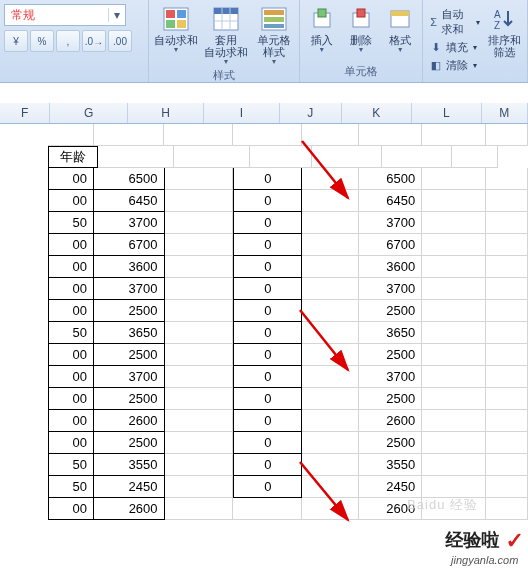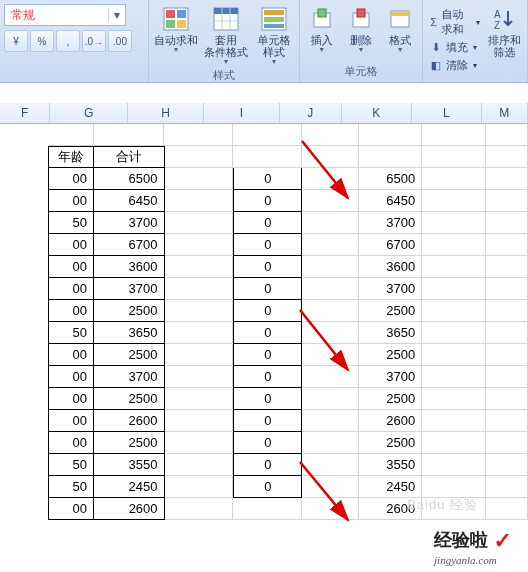--- a/index.html
+++ b/index.html
@@ -158,24 +158,23 @@
     justify-content: center;
   }
   
   .arrow {
     position: absolute;
     pointer-events: none;
   }
   
   .watermark {
     position: absolute;
-    right: 16px;
+    right: 4px;
     bottom: 6px;
-    text-align: left;
-    font-family: Liberation Serif, serif;
+    text-align: center;
   }
   .watermark .brand {
     font-size: 18px;
     font-weight: bold;
     color: #222;
   }
   .watermark .brand .check { color: #d91d1d; font-size: 22px; vertical-align: -2px;}
   .watermark .site {
     font-size: 11px;
     font-style: italic;
@@ -231,21 +230,21 @@
         <div class="big-icon">
           <svg width="26" height="24">
               <rect x="1" y="1" width="24" height="22" fill="#fff" stroke="#7a97c2"></rect>
               <rect x="1" y="1" width="24" height="6" fill="#4f79b8"></rect>
               <line x1="1" y1="14" x2="25" y2="14" stroke="#bcd"></line>
               <line x1="9" y1="1" x2="9" y2="23" stroke="#bcd"></line>
               <line x1="17" y1="1" x2="17" y2="23" stroke="#bcd"></line>
             </svg>
         </div>
         <div class="big-label" style="white-space:pre">套用
-条件格式</div>
+自动求和</div>
         <div class="arrow-down">▾</div>
       </div>
       <div class="big-btn">
         <div class="big-icon">
           <svg width="26" height="24">
               <rect x="1" y="1" width="24" height="22" fill="#fff" stroke="#7a97c2"></rect>
               <rect x="3" y="3" width="20" height="5" fill="#d8a24a"></rect>
               <rect x="3" y="10" width="20" height="5" fill="#9fc36a"></rect>
               <rect x="3" y="17" width="20" height="4" fill="#6a9fc3"></rect>
             </svg>
@@ -345,21 +344,20 @@
       <div class="cell" style="width: 78px; border-bottom: 1px solid rgb(212, 212, 212);"></div>
       <div class="cell" style="width: 76px; border-bottom: 1px solid rgb(212, 212, 212);"></div>
       <div class="cell" style="width: 76px; border-bottom: 1px solid rgb(212, 212, 212);"></div>
       <div class="cell" style="width: 62px; border-bottom: 1px solid rgb(212, 212, 212);"></div>
       <div class="cell" style="width: 70px; border-bottom: 1px solid rgb(212, 212, 212);"></div>
       <div class="cell" style="width: 70px; border-bottom: 1px solid rgb(212, 212, 212);"></div>
       <div class="cell" style="width: 46px; border-bottom: 1px solid rgb(212, 212, 212);"></div>
     </div>
     <div class="grid-row">
       <div class="cell header-cell" style="width: 50px; border: 1px solid rgb(0, 0, 0);">年龄</div>
-      <div class="cell header-cell" style="width: 78px; border-top: 1px solid rgb(0, 0, 0); border-right: 1px solid rgb(0, 0, 0); border-bottom: 1px solid rgb(0, 0, 0); border-left: none; border-image: initial;">合计</div>
       <div class="cell" style="width: 76px;"></div>
       <div class="cell" style="width: 76px;"></div>
       <div class="cell" style="width: 62px;"></div>
       <div class="cell" style="width: 70px;"></div>
       <div class="cell" style="width: 70px;"></div>
       <div class="cell" style="width: 46px;"></div>
     </div>
     <div class="grid-row thickrow">
       <div class="cell" style="width: 50px; border-left: 1px solid rgb(0, 0, 0); border-right: 1px solid rgb(0, 0, 0); border-bottom: 1px solid rgb(0, 0, 0);">00</div>
       <div class="cell" style="width: 78px; border-left: none; border-right: 1px solid rgb(0, 0, 0); border-bottom: 1px solid rgb(0, 0, 0);">6500</div>

